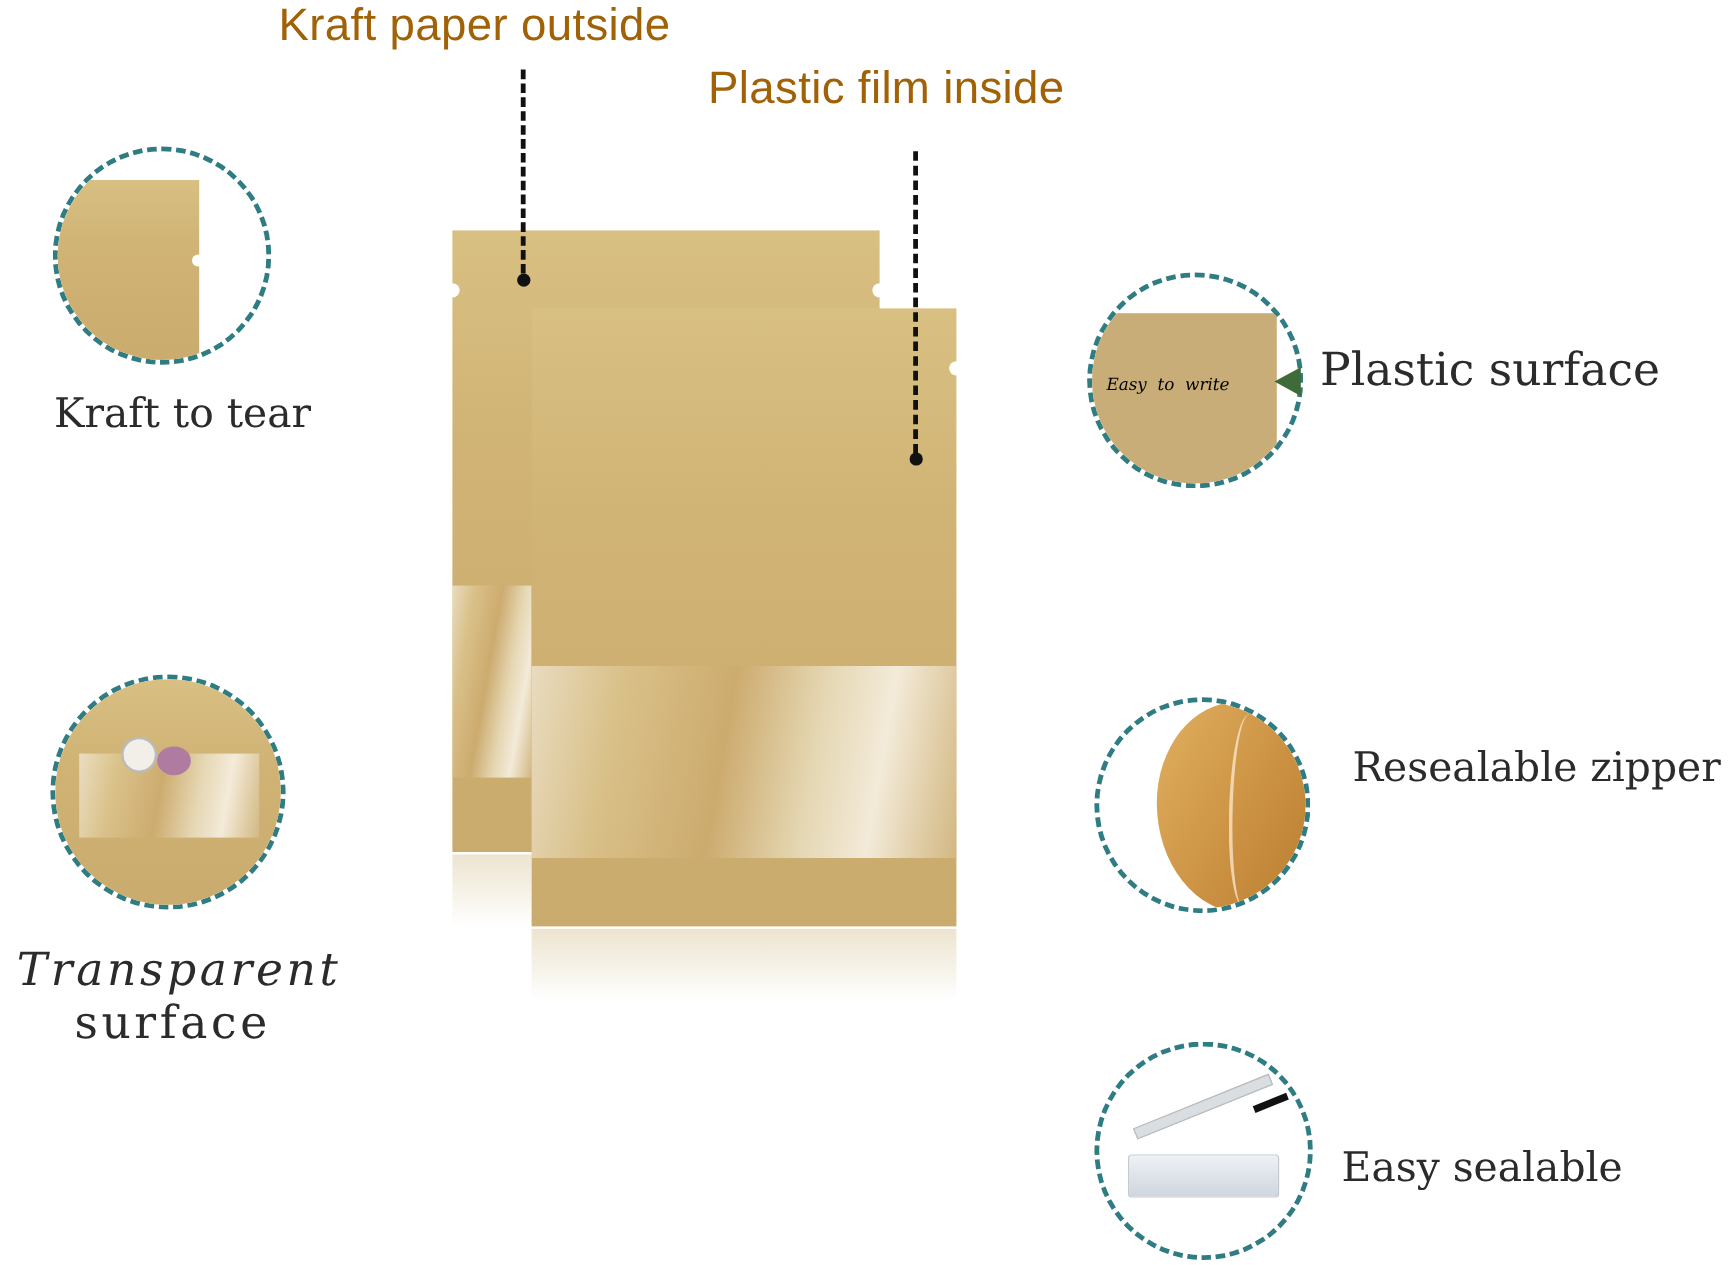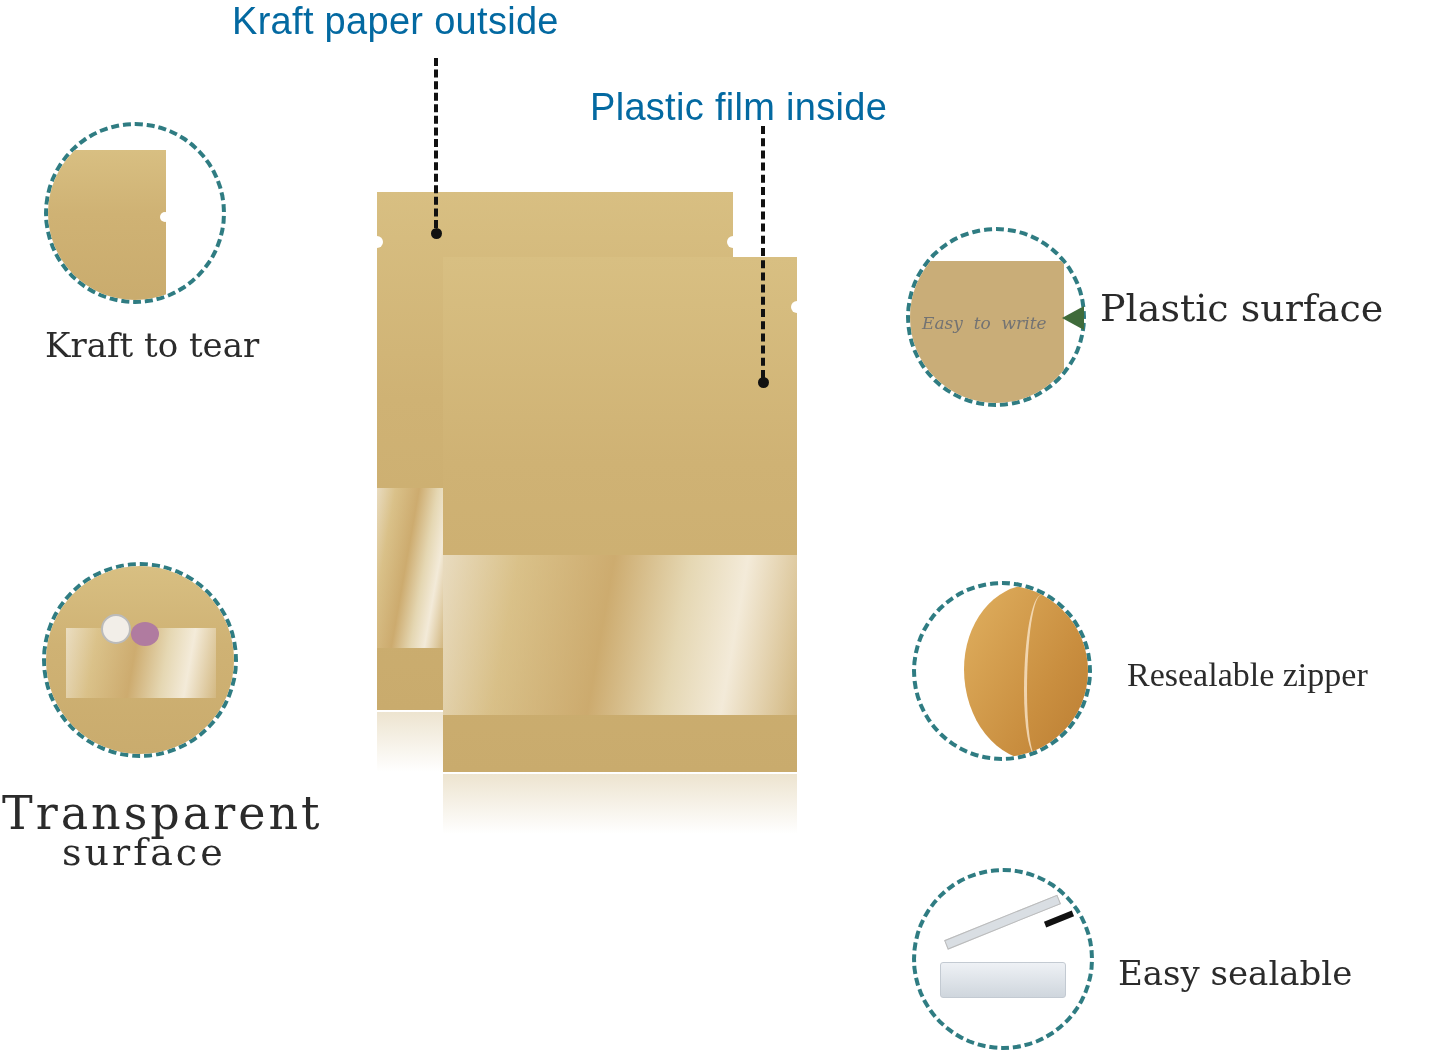--- a/index.html
+++ b/index.html
@@ -1,34 +1,34 @@
 <!DOCTYPE html>
 <html><head>
   <meta charset="utf-8">
   <style>
     html, body { margin:0; padding:0; background:#ffffff; }
     body { width:1445px; height:1054px; position:relative; overflow:hidden; font-family:"DejaVu Serif", serif; }
     .abs { position:absolute; }
-    .sans { font-family:"Liberation Sans", sans-serif; color:#0369a1; }
+    .sans { font-family:"Liberation Sans", sans-serif; color:#a16207; }
     .serif { font-family:"DejaVu Serif", serif; color:#2b2b2b; }
     .title-top { font-size:38px; letter-spacing:0.3px; }
     .feat { font-size:34px; white-space:nowrap; }
     .dash-v { width:0; border-left:4px dashed #111; }
     .dot { width:11px; height:11px; background:#111; border-radius:50%; }
     .circle { border:4px dashed #2f7c82; border-radius:50%; box-sizing:border-box; overflow:hidden; }
     .kraft { background:linear-gradient(180deg,#d8bf82 0%,#cfb274 40%,#c9ab6d 100%); }
     .notch { width:12px; height:12px; background:#fff; border-radius:50%; }
     .window { background:linear-gradient(100deg, rgba(255,255,255,0.55) 0%, rgba(230,210,160,0.5) 20%, rgba(205,170,110,0.75) 45%, rgba(235,225,195,0.8) 65%, rgba(250,245,235,0.85) 80%, rgba(215,190,140,0.6) 100%); }
     .reflection { background:linear-gradient(180deg, rgba(215,195,150,0.45), rgba(255,255,255,0)); }
   </style>
 </head>
 <body>
 
 <div class="abs sans title-top" style="left:232px; top:0px;">Kraft paper outside</div>
-<div class="abs sans title-top" style="left:590px; top:86px;">Plastic film inside</div>
+<div class="abs sans title-top" style="left:590px; top:53px;">Plastic film inside</div>
 
 <div class="abs kraft" style="left:377px; top:192px; width:356px; height:518px;">
   <div class="abs notch" style="left:-6px; top:44px;"></div>
   <div class="abs notch" style="right:-6px; top:44px;"></div>
   <div class="abs window" style="left:0; top:296px; width:66px; height:160px;"></div>
 </div>
 <div class="abs reflection" style="left:377px; top:712px; width:66px; height:60px;"></div>
 
 <div class="abs kraft" style="left:443px; top:257px; width:354px; height:515px;">
   <div class="abs notch" style="right:-6px; top:44px;"></div>
@@ -46,34 +46,34 @@
   <div class="abs notch" style="left:112px; top:86px; width:10px; height:10px;"></div>
 </div>
 <div class="abs serif feat" style="left:45px; top:325px;">Kraft to tear</div>
 
 <div class="abs circle" style="left:42px; top:562px; width:196px; height:196px;">
   <div class="abs kraft" style="left:0; top:0; width:196px; height:196px;"></div>
   <div class="abs window" style="left:20px; top:62px; width:150px; height:70px;"></div>
   <div class="abs" style="left:55px; top:48px; width:26px; height:26px; border-radius:50%; background:#f2eee8; border:2px solid #bbb;"></div>
   <div class="abs" style="left:85px; top:56px; width:28px; height:24px; border-radius:50%; background:#b07ba0;"></div>
 </div>
-<div class="abs serif feat" style="left:2px; top:786px; font-size:46px; letter-spacing:3px;">Transparent</div>
+<div class="abs serif feat" style="left:14px; top:786px; font-size:38px; letter-spacing:3px;font-style:italic;">Transparent</div>
 <div class="abs serif feat" style="left:62px; top:830px; font-size:38px; letter-spacing:3px;">surface</div>
 
 <div class="abs circle" style="left:906px; top:227px; width:180px; height:180px;">
   <div class="abs kraft" style="left:0; top:30px; width:154px; height:150px; background:#c9ad78;"></div>
-  <div class="abs" style="left:12px; top:82px; font-family:'DejaVu Serif',serif; font-style:italic; font-size:17px; color:#737373; white-space:pre;">Easy  to  write</div>
+  <div class="abs" style="left:12px; top:82px; font-family:'DejaVu Serif',serif; font-style:italic; font-size:14px; color:#000000; white-space:pre;">Easy  to  write</div>
 </div>
 <div class="abs" style="left:1062px; top:306px; width:0; height:0; border-top:12px solid transparent; border-bottom:12px solid transparent; border-right:22px solid #3f6b3a;"></div>
 <div class="abs serif feat" style="left:1100px; top:286px; font-size:38px;">Plastic surface</div>
 
 <div class="abs circle" style="left:912px; top:581px; width:180px; height:180px; border-style:dashed;">
   <div class="abs" style="left:48px; top:0; width:140px; height:176px; background:linear-gradient(120deg,#e0b060,#c98e3f 60%,#b87a30); border-radius:55% 0 0 60%;"></div>
   <div class="abs" style="left:108px; top:10px; width:26px; height:160px; border-left:3px solid rgba(255,240,220,0.7); border-radius:60% 0 0 40%;"></div>
 </div>
-<div class="abs serif feat" style="left:1127px; top:656px;font-family:Liberation Serif, serif;">Resealable zipper</div>
+<div class="abs serif feat" style="left:1127px; top:620px;">Resealable zipper</div>
 
 <div class="abs circle" style="left:912px; top:868px; width:182px; height:182px;">
   <div class="abs" style="left:24px; top:90px; width:124px; height:34px; background:linear-gradient(180deg,#eef1f5,#cfd6dd); border-radius:3px; border:1px solid #c3cad2;"></div>
   <div class="abs" style="left:30px; top:68px; width:120px; height:8px; background:#d9dee3; border:1px solid #bbb; transform:rotate(-22deg); transform-origin:left center;"></div>
   <div class="abs" style="left:128px; top:44px; width:30px; height:6px; background:#111; transform:rotate(-22deg);"></div>
 </div>
 <div class="abs serif feat" style="left:1118px; top:953px;">Easy sealable</div>
 
 </body></html>

